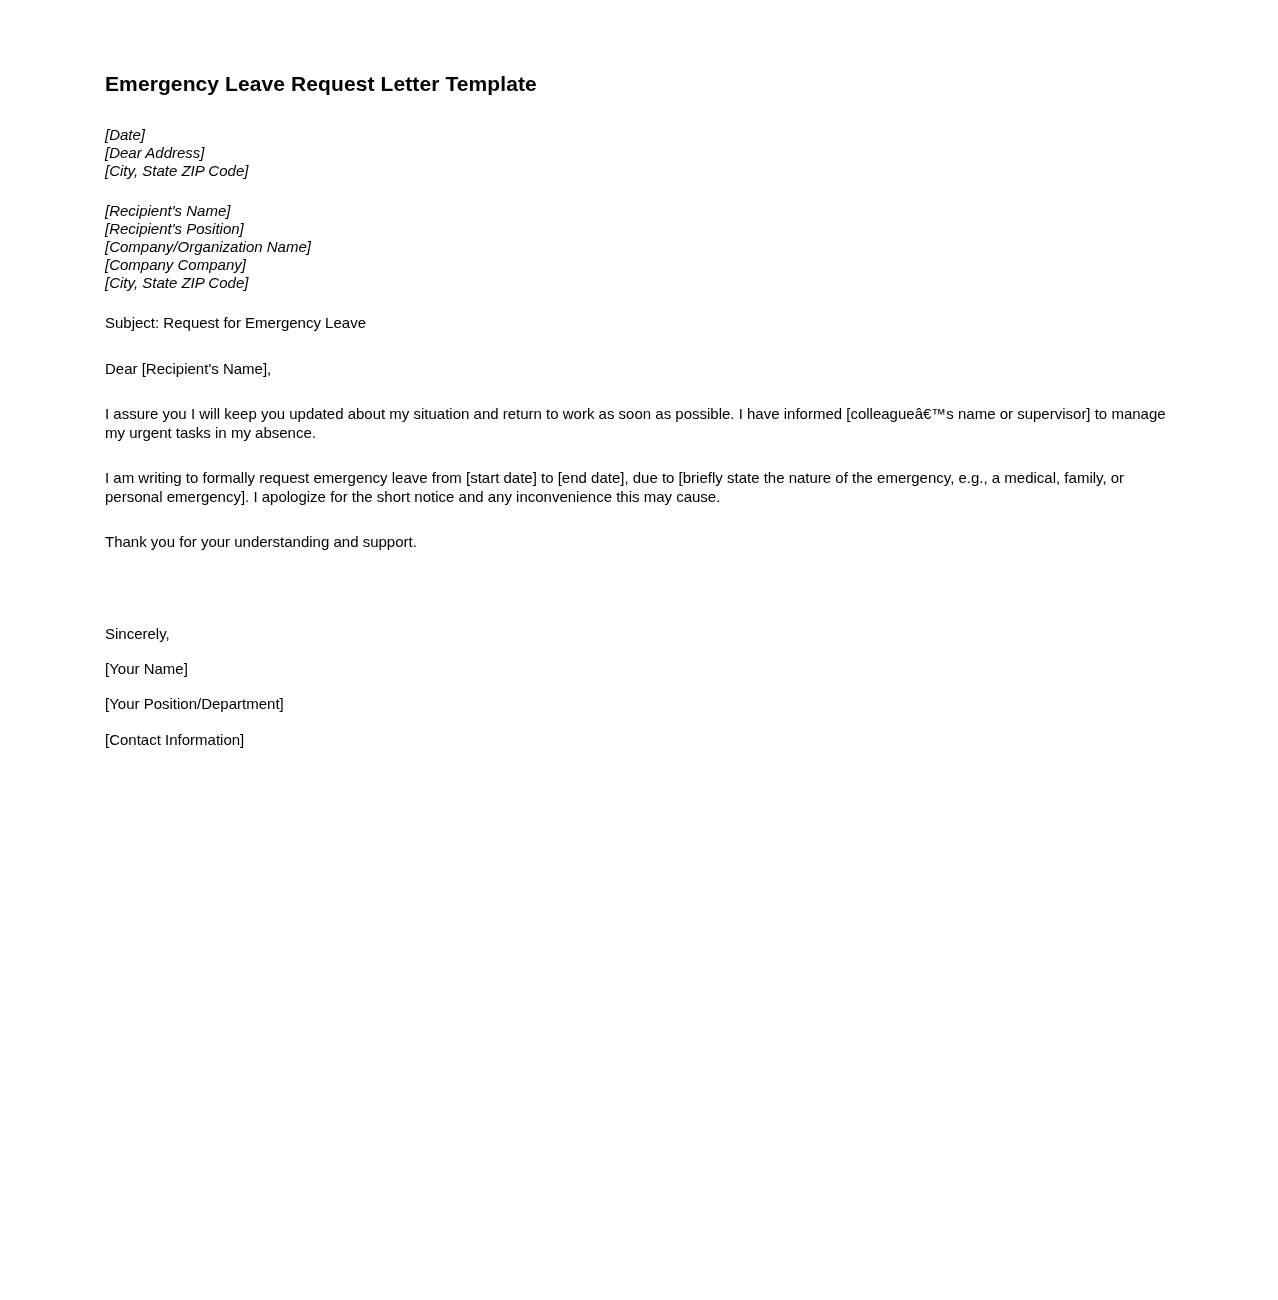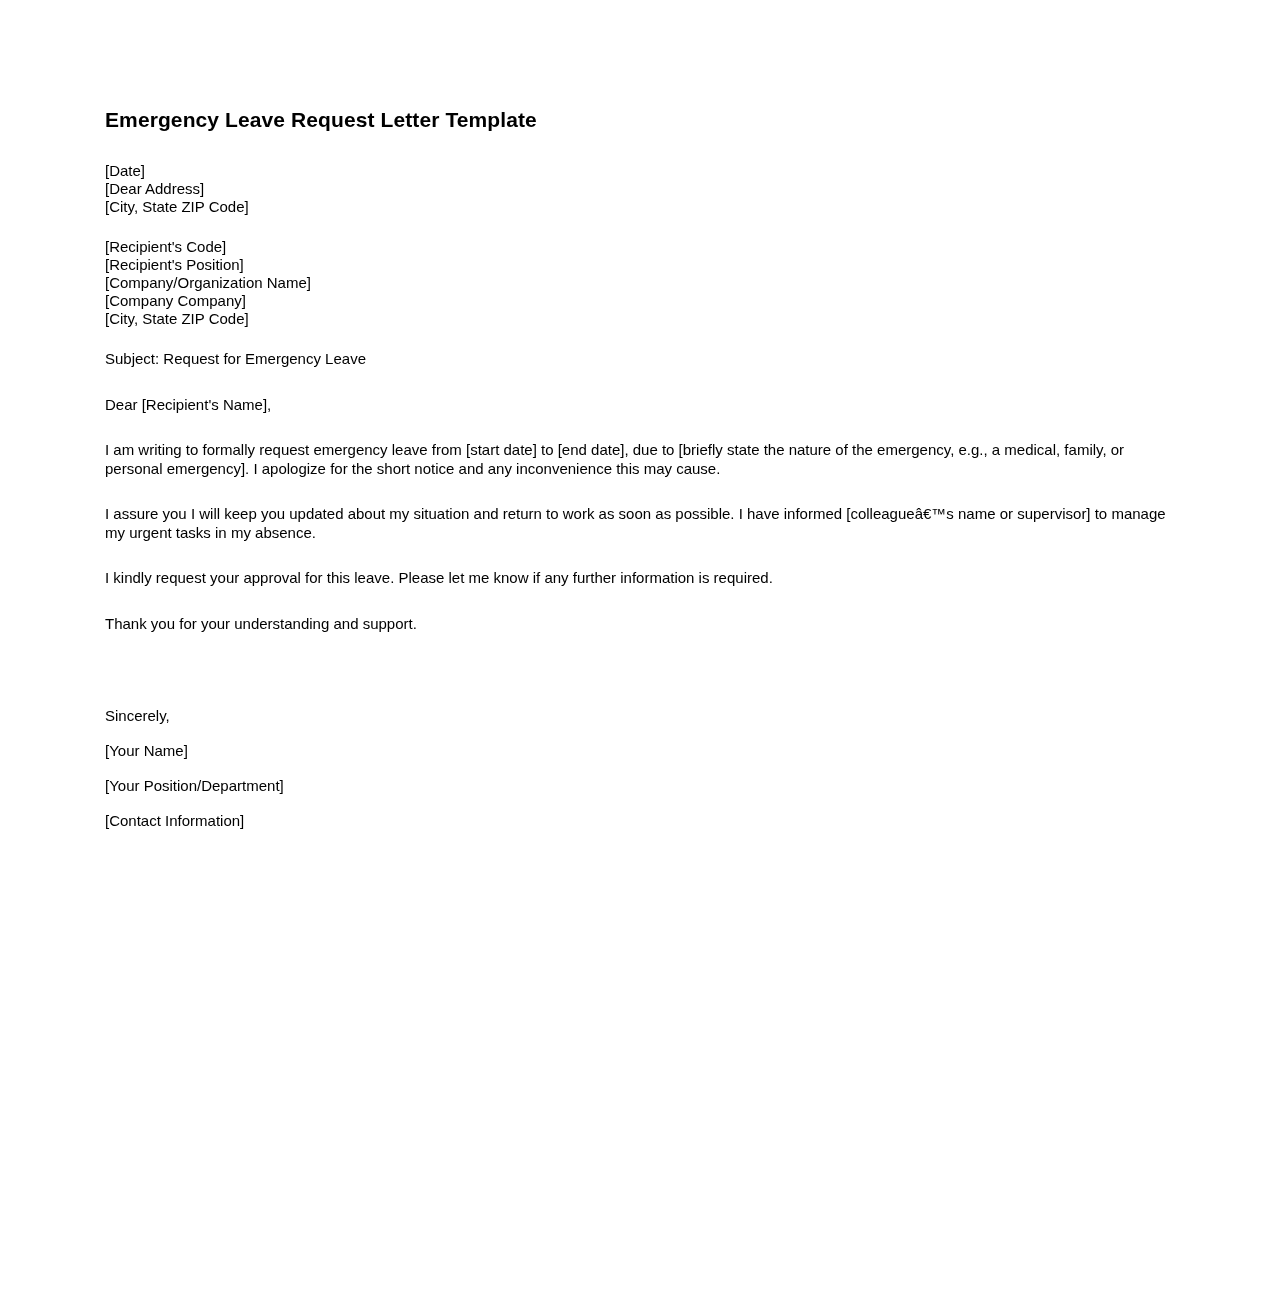--- a/index.html
+++ b/index.html
@@ -12,38 +12,39 @@
     width: 1278px;
     height: 1300px;
     font-family: "Liberation Sans", sans-serif;
     color: #000000;
     -webkit-font-smoothing: antialiased;
   }
   .page {
     box-sizing: border-box;
     width: 1278px;
     min-height: 1300px;
-    padding: 108px 105px 40px 105px;
+    padding: 72px 105px 40px 105px;
     background: #ffffff;
   }
   .doc-title {
     font-size: 21px;
     font-weight: bold;
     line-height: 24px;
     margin: 0 0 30px 0;
     letter-spacing: 0.1px;
   }
   .address-block {
     font-size: 15px;
     line-height: 18.2px;
     margin: 0 0 21px 0;
     max-width: 1060px;
   }
   .address-block .line {
     white-space: pre;
+    font-style: italic;
   }
   .subject-line {
     font-size: 15px;
     line-height: 18.2px;
     margin: 8px 0 28px 0;
   }
   .salutation {
     font-size: 15px;
     line-height: 18.2px;
     margin: 0 0 27px 0;
@@ -74,36 +75,35 @@
 
   <h1 class="doc-title">Emergency Leave Request Letter Template</h1>
 
   <div class="address-block">
     <div class="line">[Date]</div>
     <div class="line">[Dear Address]</div>
     <div class="line">[City, State ZIP Code]</div>
   </div>
 
   <div class="address-block">
-    <div class="line">[Recipient's Code]</div>
+    <div class="line">[Recipient's Name]</div>
     <div class="line">[Recipient's Position]</div>
     <div class="line">[Company/Organization Name]</div>
     <div class="line">[Company Company]</div>
     <div class="line">[City, State ZIP Code]</div>
   </div>
 
   <div class="subject-line">Subject: Request for Emergency Leave</div>
 
   <div class="salutation">Dear [Recipient's Name],</div>
 
+  <p class="body-para">I assure you I will keep you updated about my situation and return to work as soon as possible. I have informed [colleagueâ€™s name or supervisor] to manage my urgent tasks in my absence.</p>
+
   <p class="body-para">I am writing to formally request emergency leave from [start date] to [end date], due to [briefly state the nature of the emergency, e.g., a medical, family, or personal emergency]. I apologize for the short notice and any inconvenience this may cause.</p>
 
-  <p class="body-para">I assure you I will keep you updated about my situation and return to work as soon as possible. I have informed [colleagueâ€™s name or supervisor] to manage my urgent tasks in my absence.</p>
-
-  <p class="body-para">I kindly request your approval for this leave. Please let me know if any further information is required.</p>
 
   <p class="body-para">Thank you for your understanding and support.</p>
 
   <div class="spacer-para"></div>
 
   <div class="closing-line">Sincerely,</div>
 
   <div class="closing-line">[Your Name]</div>
 
   <div class="closing-line">[Your Position/Department]</div>

